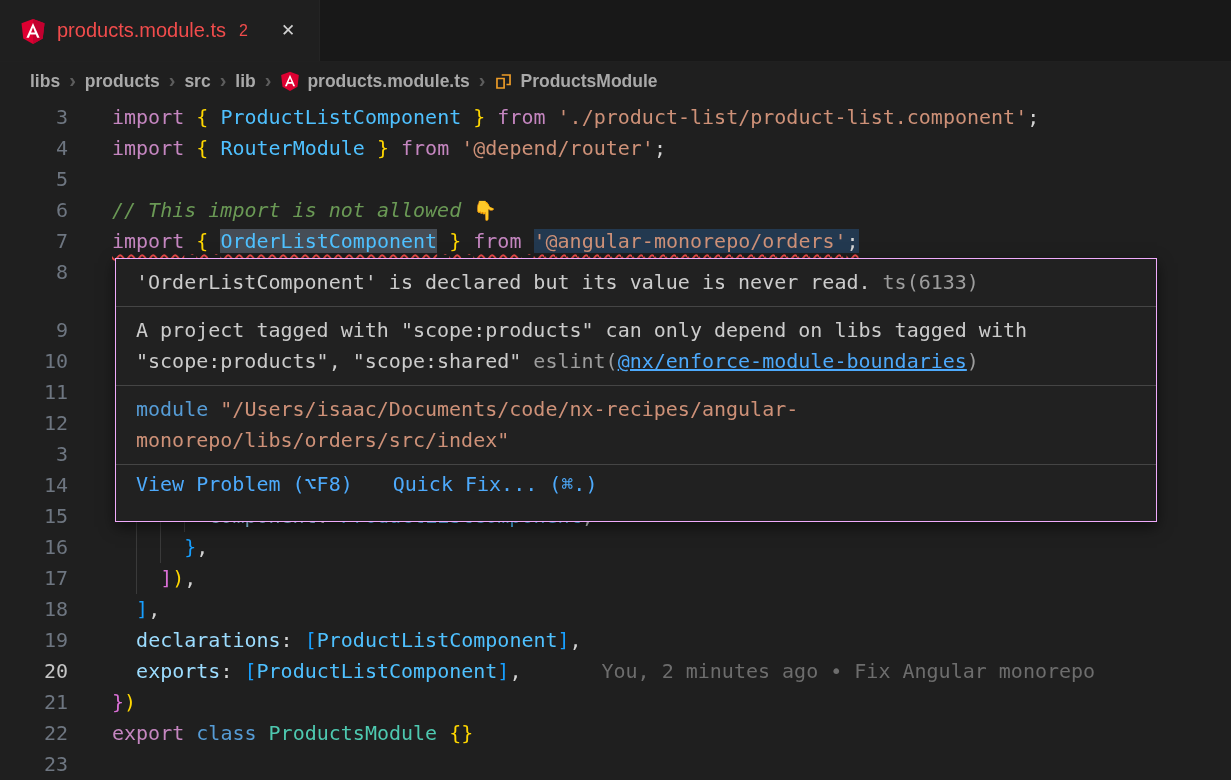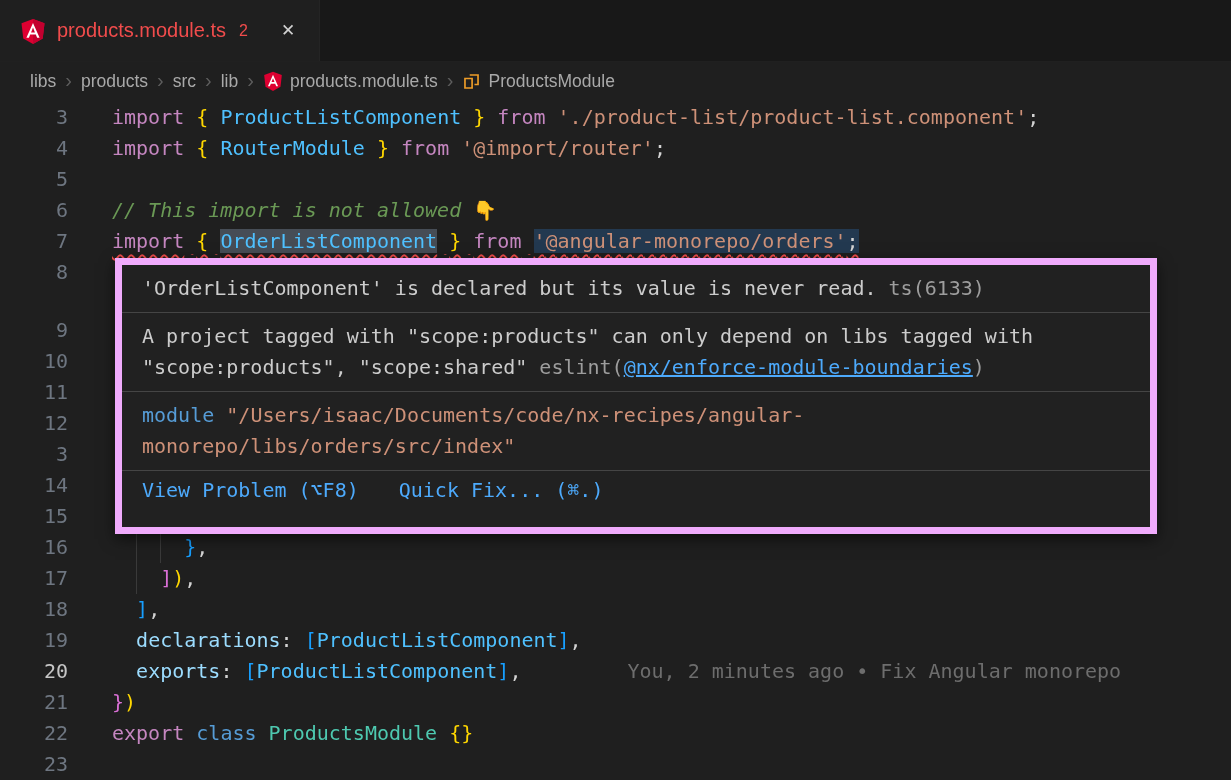--- a/index.html
+++ b/index.html
@@ -12,21 +12,21 @@
   .tabs-bar { height:62px; background:#181818; display:flex; align-items:stretch; border-bottom:1px solid #202020; }
   .tab { display:flex; align-items:center; gap:11px; padding:0 18px 0 20px; background:#1f1f1f;
          border-right:1px solid #242424; cursor:pointer; }
   .tab-icon svg { display:block; }
   .tab-title { color:var(--error,#f14c4c); font-size:20px; }
   .tab-badge { color:var(--error,#f14c4c); font-size:16px; margin-left:2px; }
   .tab-close { color:#d0d0d0; font-size:17px; margin-left:16px; padding:3px 6px; border-radius:4px; cursor:pointer; }
 
   
   .breadcrumbs { height:38px; display:flex; align-items:center; padding-left:30px; gap:9px;
-                 background:#1f1f1f; color:#a9a9a9; font-size:17.5px; }
+                 background:#1f1f1f; color:#a9a9a9; font-size:17.5px;font-weight:bold; }
   .bc-item { display:flex; align-items:center; gap:7px; cursor:pointer; }
   .bc-sep { color:#5d5d5d; font-size:20px; line-height:1; margin-top:-2px; }
 
   
   .editor { position:absolute; top:100px; left:0; right:0; bottom:0; overflow:hidden;
             font-family:"DejaVu Sans Mono","Liberation Mono",monospace; font-size:20px; line-height:31px; }
   .lines { padding-top:2px; }
   .line { display:flex; height:31px; }
   .line-spacer { height:27px; }
   .ln { flex:none; width:100px; padding-right:32px; text-align:right; color:#6e7681; cursor:pointer; }
@@ -45,25 +45,25 @@
   .b2   { color:var(--syn-b2,#da70d6); }
   .b3   { color:var(--syn-b3,#179fff); }
   .em   { font-size:19px; }
   .hlw  { background:#464d56; }
   .hlr  { background:rgba(38,79,120,.55); }
   .ig   { display:inline-block; width:2ch; height:31px; vertical-align:top;
           border-left:1px solid #3a3a3a; }
   .squiggle { text-decoration-line:underline; text-decoration-style:wavy;
               text-decoration-color:var(--error,#f14c4c); text-decoration-thickness:1.5px;
               text-underline-offset:6px; }
-  .blame { color:#6d6d6d; margin-left:106px; }
+  .blame { color:#6d6d6d; margin-left:80px; }
 
   
   .hover-popup { position:absolute; left:115px; top:158px; width:1042px; background:#212121;
-                 border:7px solid #f0abfc; box-shadow:0 5px 14px rgba(0,0,0,.55); z-index:10;
+                 border:1px solid #f0abfc; box-shadow:0 5px 14px rgba(0,0,0,.55); z-index:10;
                  color:#cccccc; }
   .h-row { padding:8px 20px; overflow-wrap:break-word; white-space:normal; }
   .h-row + .h-row, .h-actions { border-top:1px solid #454545; }
   .h-code { color:#9d9d9d; }
   .h-link { color:var(--link,#4daafc); text-decoration:underline; cursor:pointer; }
   .h-actions { display:flex; gap:40px; padding:6px 20px 24px 20px; line-height:26px; }
   .h-action { color:var(--link,#4daafc); cursor:pointer; text-decoration:none; }
 </style>
 </head>
 <body>
@@ -123,21 +123,21 @@
     </div>
 
   <div class="editor">
     <div class="lines" id="lines">
         <div class="line">
           <div class="ln">3</div>
           <div class="lc"><span class="kw">import</span><span class="pun"> </span><span class="b1">{</span><span class="pun"> </span><span class="cls">ProductListComponent</span><span class="pun"> </span><span class="b1">}</span><span class="pun"> </span><span class="kw">from</span><span class="pun"> </span><span class="str">'./product-list/product-list.component'</span><span class="pun">;</span></div>
         </div>
         <div class="line">
           <div class="ln">4</div>
-          <div class="lc"><span class="kw">import</span><span class="pun"> </span><span class="b1">{</span><span class="pun"> </span><span class="cls">RouterModule</span><span class="pun"> </span><span class="b1">}</span><span class="pun"> </span><span class="kw">from</span><span class="pun"> </span><span class="str">'@import/router'</span><span class="pun">;</span></div>
+          <div class="lc"><span class="kw">import</span><span class="pun"> </span><span class="b1">{</span><span class="pun"> </span><span class="cls">RouterModule</span><span class="pun"> </span><span class="b1">}</span><span class="pun"> </span><span class="kw">from</span><span class="pun"> </span><span class="str">'@depend/router'</span><span class="pun">;</span></div>
         </div>
         <div class="line">
           <div class="ln">5</div>
           <div class="lc"></div>
         </div>
         <div class="line">
           <div class="ln">6</div>
           <div class="lc"><span class="cmt">// This import is not allowed </span><span class="em">👇</span></div>
         </div>
         <div class="line">

